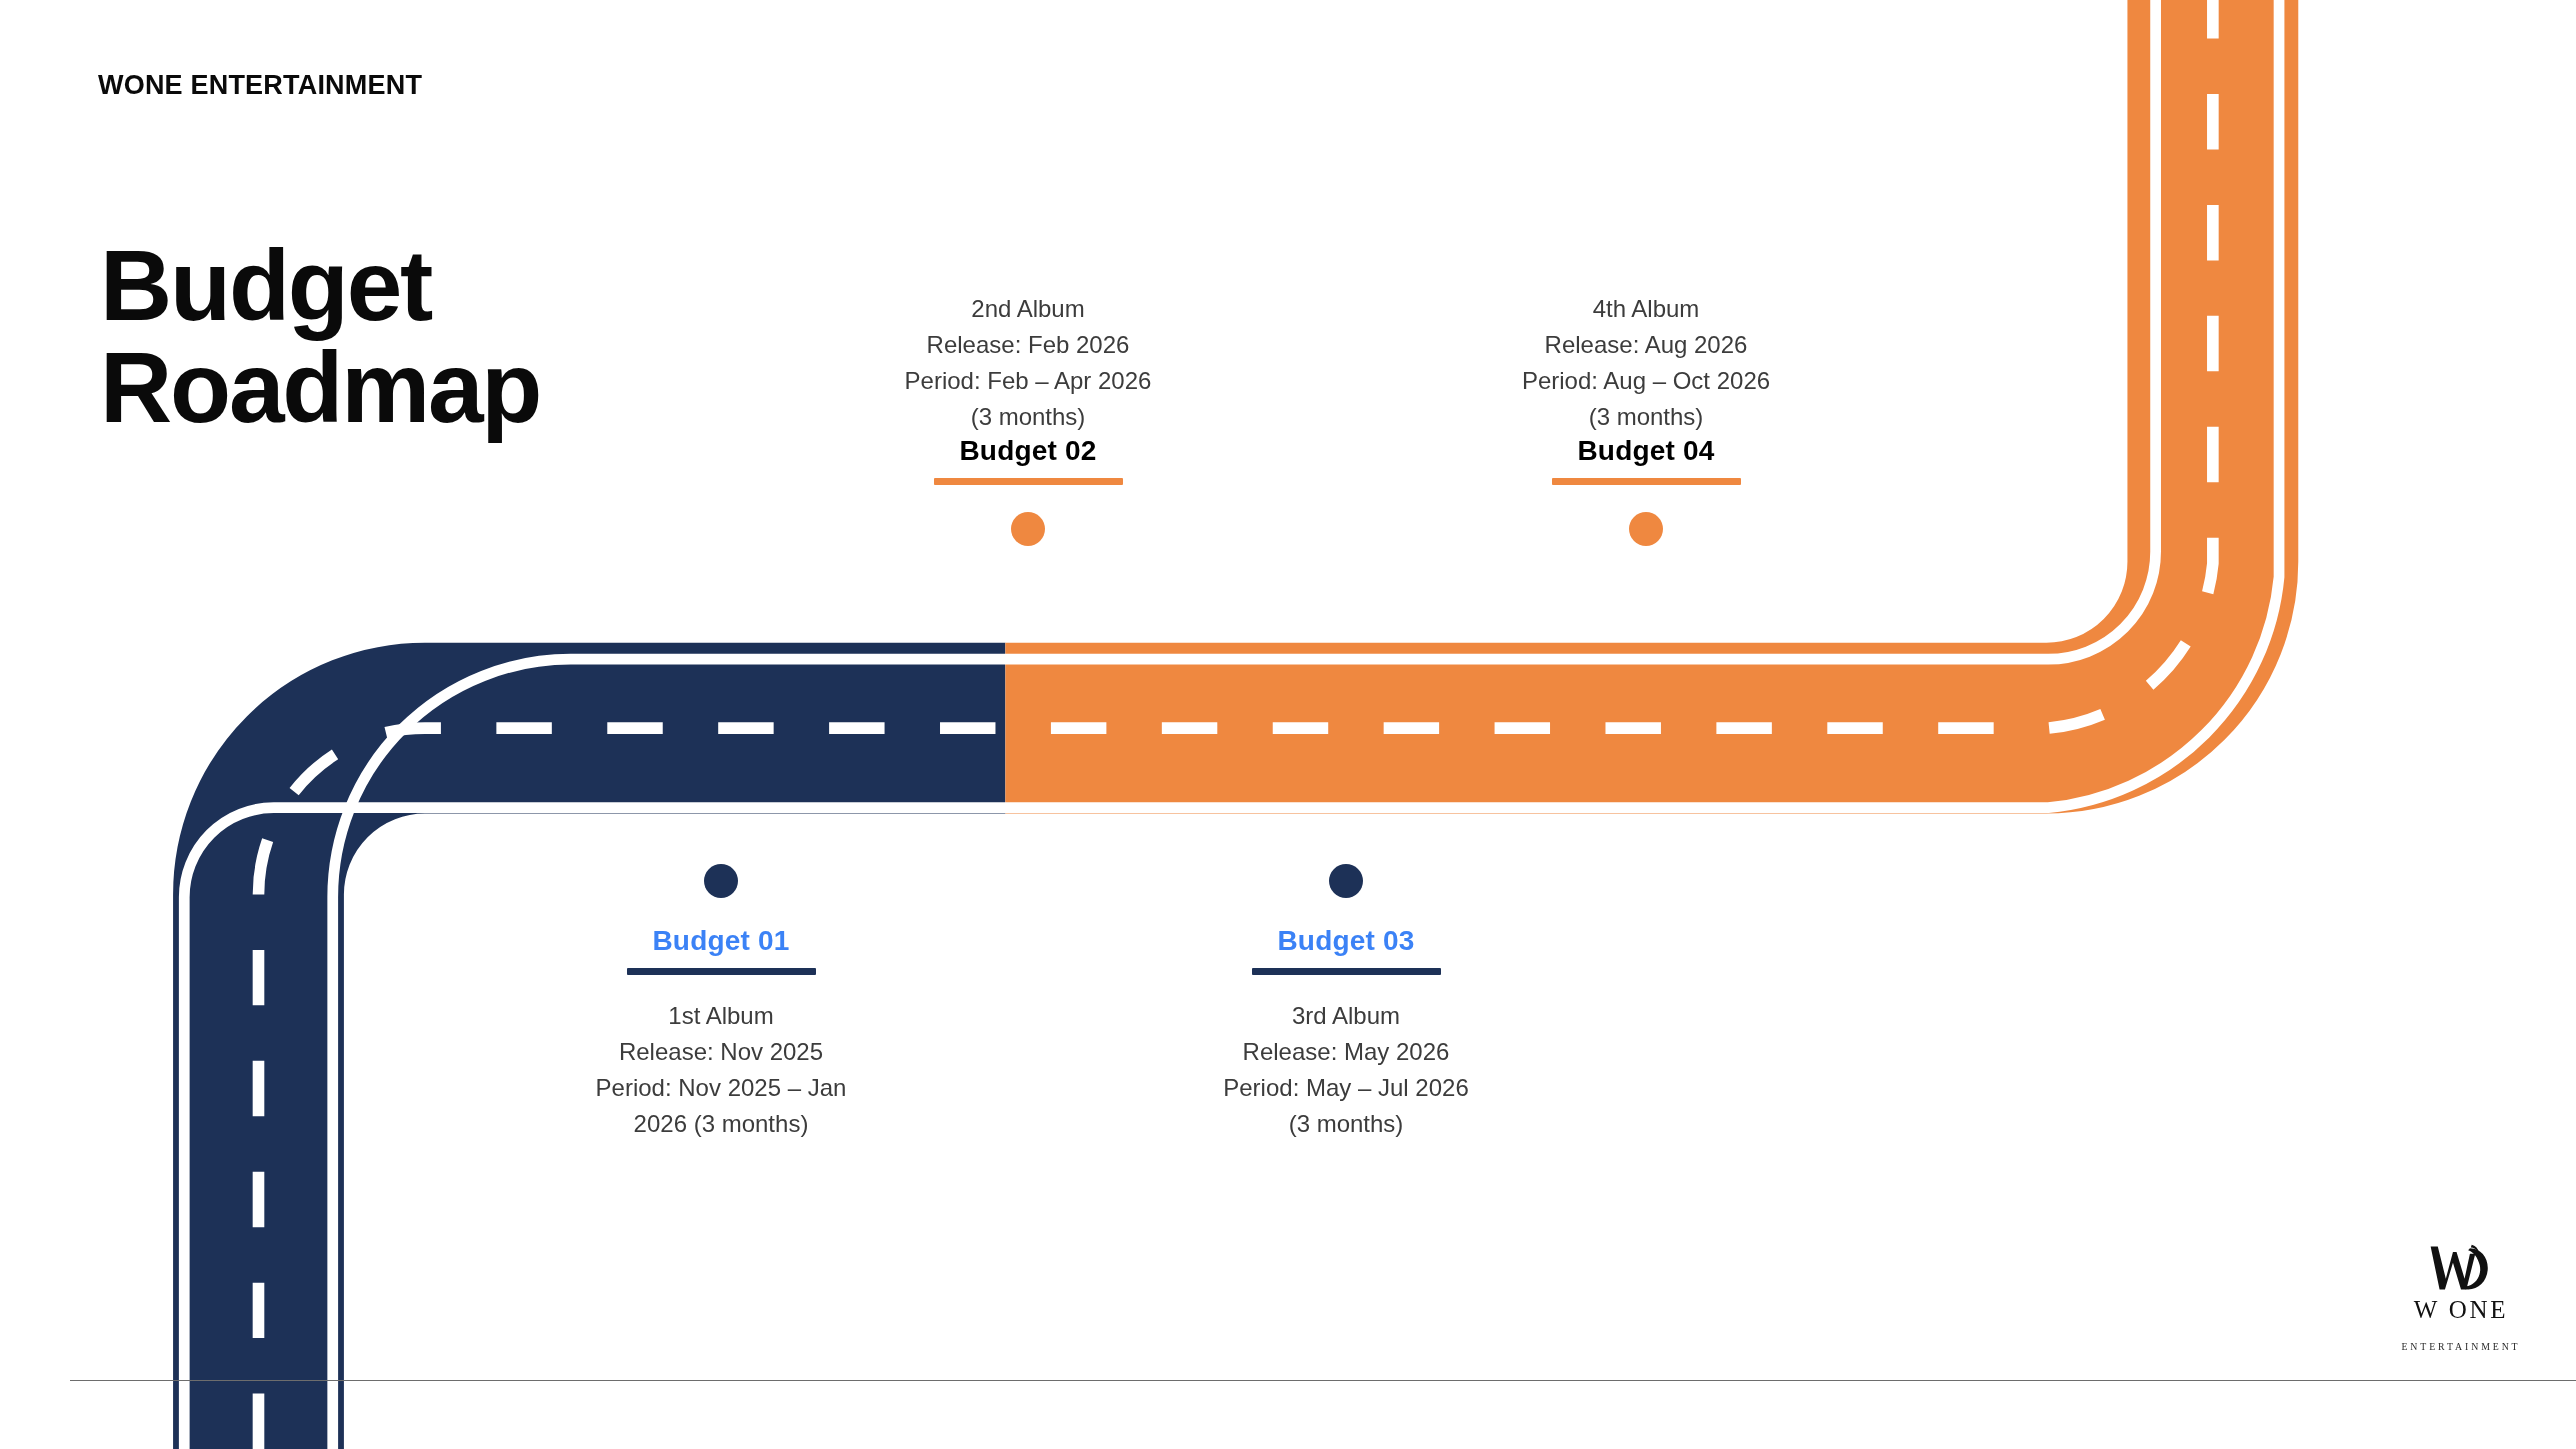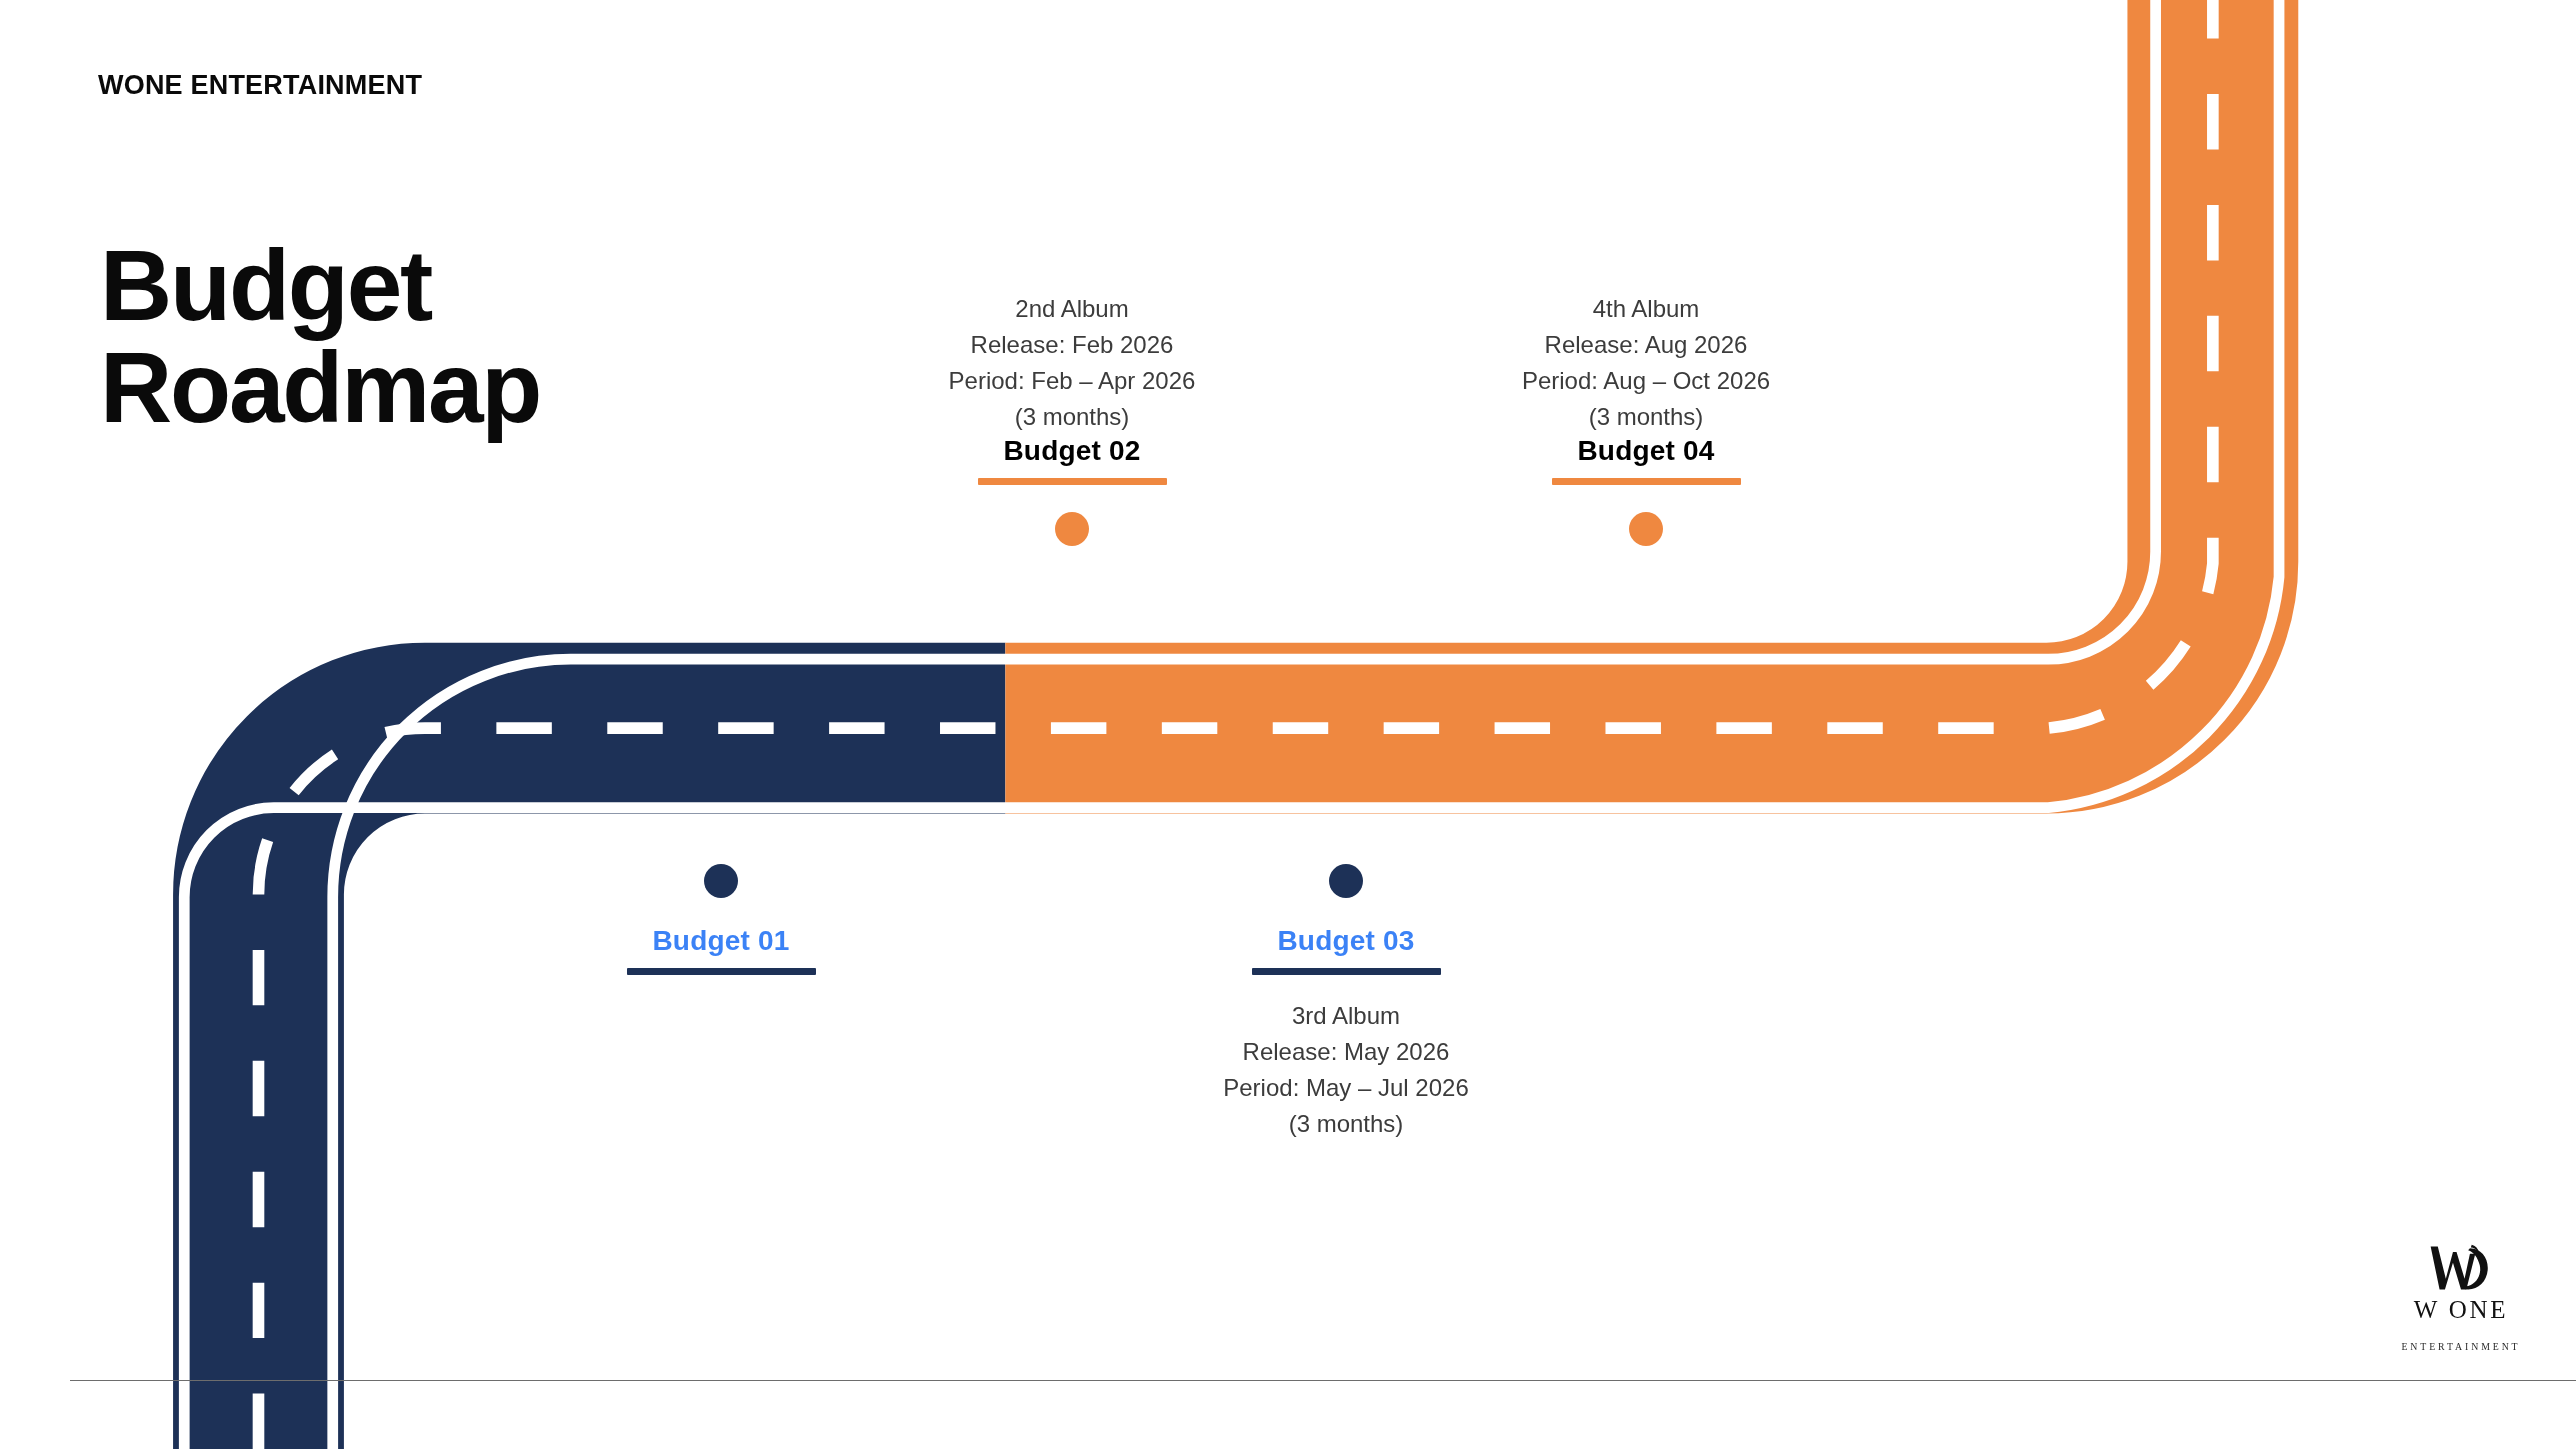--- a/index.html
+++ b/index.html
@@ -163,21 +163,21 @@
     <path d="M 372 1620 L 372 1003 A 266 266 0 0 1 638 737 L 2290 737 A 120 120 0 0 0 2410 617 L 2410 -40" fill="none" stroke="#ffffff" stroke-width="12"></path>
 
     <path d="M 289 1620 L 289 1000 A 186 186 0 0 1 475 814 L 2290 814 A 204 204 0 0 0 2474 630 L 2474 -40" fill="none" stroke="#ffffff" stroke-width="13" stroke-dasharray="62 62" stroke-linecap="butt"></path>
   </svg>
 
   <div id="brand-name">WONE ENTERTAINMENT</div>
 
   <h1 id="page-title">Budget
 Roadmap</h1>
 
-  <div class="milestone ms-above" style="left:893px; top:291px;">
+  <div class="milestone ms-above" style="left:849px; top:291px;">
     <div class="ms-desc">2nd Album
 Release: Feb 2026
 Period: Feb – Apr 2026
 (3 months)</div>
     <div class="ms-label">Budget 02</div>
     <div class="ms-rule"></div>
     <div class="ms-dot"></div>
   </div>
 
   <div class="milestone ms-above" style="left:1467px; top:291px;">
@@ -187,20 +187,24 @@
 (3 months)</div>
     <div class="ms-label">Budget 04</div>
     <div class="ms-rule"></div>
     <div class="ms-dot"></div>
   </div>
 
   <div class="milestone ms-below" style="left:542px; top:864px;">
     <div class="ms-dot"></div>
     <div class="ms-label">Budget 01</div>
     <div class="ms-rule"></div>
+    <div class="ms-desc">1st Album
+Release: Nov 2025
+Period: Nov 2025 – Jan
+2026 (3 months)</div>
   </div>
 
   <div class="milestone ms-below" style="left:1167px; top:864px;">
     <div class="ms-dot"></div>
     <div class="ms-label">Budget 03</div>
     <div class="ms-rule"></div>
     <div class="ms-desc">3rd Album
 Release: May 2026
 Period: May – Jul 2026
 (3 months)</div>

